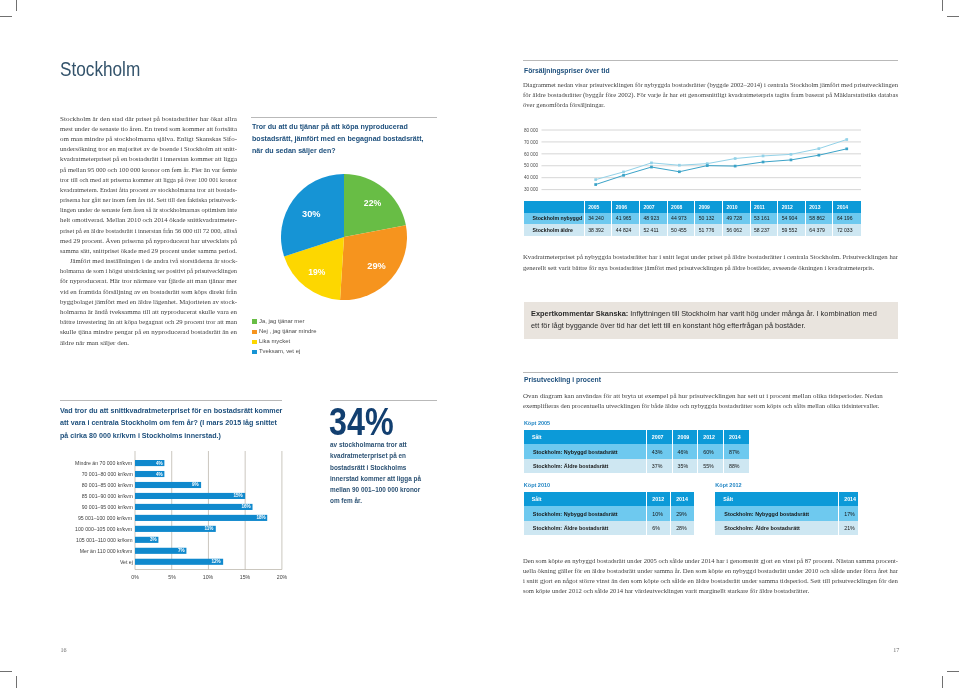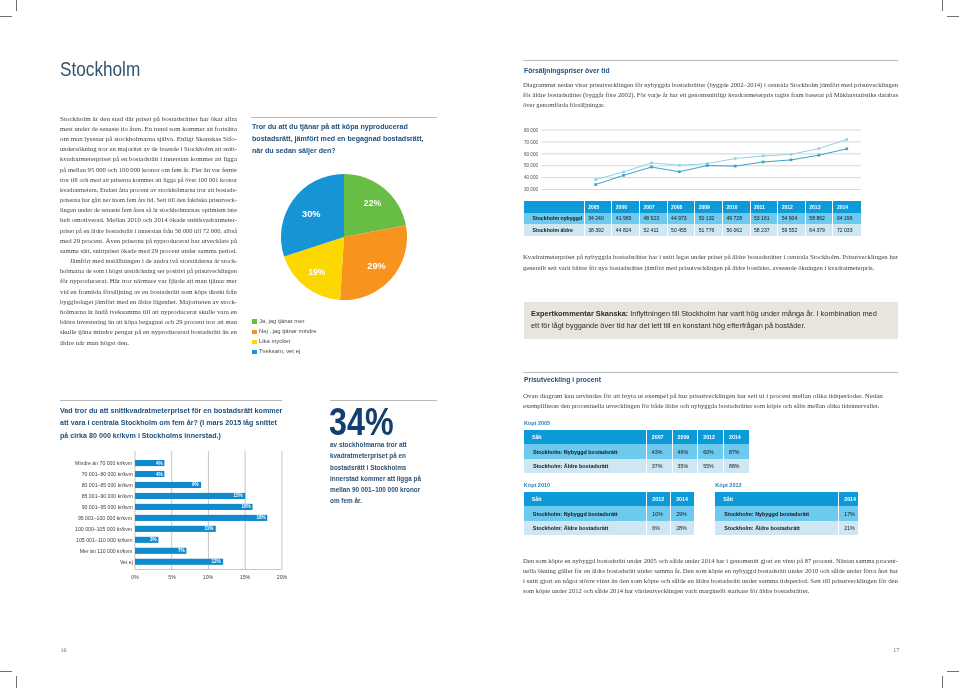--- a/index.html
+++ b/index.html
@@ -22,41 +22,41 @@
 <div class="cm" style="left:942px;top:0px;width:1px;height:11px;"></div>
 <div class="cm" style="left:947px;top:16px;width:12px;height:1px;"></div>
 <div class="cm" style="left:16px;top:676px;width:1px;height:12px;"></div>
 <div class="cm" style="left:0px;top:671px;width:12px;height:1px;"></div>
 <div class="cm" style="left:942px;top:676px;width:1px;height:12px;"></div>
 <div class="cm" style="left:947px;top:671px;width:12px;height:1px;"></div>
 <div style="position:absolute;left:60.2px;top:59.9px;font-size:19.9px;color:#33536b;font-weight:400;transform:scaleX(0.864);transform-origin:0 0;white-space:nowrap;line-height:19.9px;">Stockholm</div>
 <div style="position:absolute;left:0;top:0;">
 <div class="ln" style="left:60.00px;top:114.60px;font-size:7.0px;transform:scaleX(1.0117);">Stockholm är den stad där priset på bostadsrätter har ökat allra</div>
 <div class="ln" style="left:60.00px;top:124.78px;font-size:7.0px;transform:scaleX(0.9645);">mest under de senaste tio åren. En trend som kommer att fortsätta</div>
-<div class="ln" style="left:60.00px;top:134.96px;font-size:7.0px;transform:scaleX(0.9950);">om man lyssnar på stockholmarna själva. Enligt Skanskas Sifo-</div>
+<div class="ln" style="left:60.00px;top:134.96px;font-size:7.0px;transform:scaleX(0.9950);">om man mindre på stockholmarna själva. Enligt Skanskas Sifo-</div>
 <div class="ln" style="left:60.00px;top:145.14px;font-size:7.0px;transform:scaleX(0.9584);">undersökning tror en majoritet av de boende i Stockholm att snitt-</div>
 <div class="ln" style="left:60.00px;top:155.32px;font-size:7.0px;transform:scaleX(0.9728);">kvadratmeterpriset på en bostadsrätt i innerstan kommer att ligga</div>
 <div class="ln" style="left:60.00px;top:165.50px;font-size:7.0px;transform:scaleX(0.9475);">på mellan 95 000 och 100 000 kronor om fem år. Fler än var femte</div>
 <div class="ln" style="left:60.00px;top:175.68px;font-size:7.0px;transform:scaleX(0.9060);">tror till och med att priserna kommer att ligga på över 100 001 kronor</div>
 <div class="ln" style="left:60.00px;top:185.86px;font-size:7.0px;transform:scaleX(0.9097);">kvadratmetern. Endast åtta procent av stockholmarna tror att bostads-</div>
 <div class="ln" style="left:60.00px;top:196.04px;font-size:7.0px;transform:scaleX(0.8988);">priserna har gått ner inom fem års tid. Sett till den faktiska prisutveck-</div>
 <div class="ln" style="left:60.00px;top:206.22px;font-size:7.0px;transform:scaleX(0.9178);">lingen under de senaste fem åren så är stockholmarnas optimism inte</div>
 <div class="ln" style="left:60.00px;top:216.40px;font-size:7.0px;transform:scaleX(0.9714);">helt omotiverad. Mellan 2010 och 2014 ökade snittkvadratmeter-</div>
 <div class="ln" style="left:60.00px;top:226.58px;font-size:7.0px;transform:scaleX(0.9123);">priset på en äldre bostadsrätt i innerstan från 56 000 till 72 000, alltså</div>
 <div class="ln" style="left:60.00px;top:236.76px;font-size:7.0px;transform:scaleX(0.9687);">med 29 procent. Även priserna på nyproducerat har utvecklats på</div>
 <div class="ln" style="left:60.00px;top:246.94px;font-size:7.0px;transform:scaleX(0.9475);">samma sätt, snittpriset ökade med 29 procent under samma period.</div>
 <div class="ln" style="left:69.50px;top:257.12px;font-size:7.0px;transform:scaleX(0.9606);">Jämfört med inställningen i de andra två storstäderna är stock-</div>
 <div class="ln" style="left:60.00px;top:267.30px;font-size:7.0px;transform:scaleX(0.9095);">holmarna de som i högst utsträckning ser positivt på prisutvecklingen</div>
 <div class="ln" style="left:60.00px;top:277.48px;font-size:7.0px;transform:scaleX(0.9888);">för nyproducerat. Här tror närmare var fjärde att man tjänar mer</div>
 <div class="ln" style="left:60.00px;top:287.66px;font-size:7.0px;transform:scaleX(0.9666);">vid en framtida försäljning av en bostadsrätt som köps direkt från</div>
 <div class="ln" style="left:60.00px;top:297.84px;font-size:7.0px;transform:scaleX(0.9636);">byggbolaget jämfört med en äldre lägenhet. Majoriteten av stock-</div>
 <div class="ln" style="left:60.00px;top:308.02px;font-size:7.0px;transform:scaleX(0.9844);">holmarna är ändå tveksamma till att nyproducerat skulle vara en</div>
 <div class="ln" style="left:60.00px;top:318.20px;font-size:7.0px;transform:scaleX(0.9515);">bättre investering än att köpa begagnat och 29 procent tror att man</div>
 <div class="ln" style="left:60.00px;top:328.38px;font-size:7.0px;transform:scaleX(0.9823);">skulle tjäna mindre pengar på en nyproducerad bostadsrätt än en</div>
-<div class="ln" style="left:60.00px;top:338.56px;font-size:7.0px;transform:scaleX(1.0000);">äldre när man högst den.</div>
+<div class="ln" style="left:60.00px;top:338.56px;font-size:7.0px;transform:scaleX(1.0000);">äldre när man säljer den.</div>
 </div>
 <div class="rule" style="left:251px;top:117px;width:186px;"></div>
 <div class="hq" style="position:absolute;left:251.5px;top:120.6px;width:213px;font-size:7.95px;line-height:12.1px;transform:scaleX(0.894);transform-origin:0 0;">
       <div>Tror du att du tjänar på att köpa nyproducerad</div>
       <div>bostadsrätt, jämfört med en begagnad bostadsrätt,</div>
       <div>när du sedan säljer den?</div>
     </div>
 <svg style="position:absolute;left:251px;top:168px;" width="190" height="140" viewBox="251 168 190 140">
 <path d="M 344.00 237.00 L 344.00 174.00 A 63.0 63.0 0 0 1 405.88 225.19 Z" fill="#68bd45"></path>
 <path d="M 344.00 237.00 L 405.88 225.19 A 63.0 63.0 0 0 1 340.04 299.88 Z" fill="#f6941e"></path>

